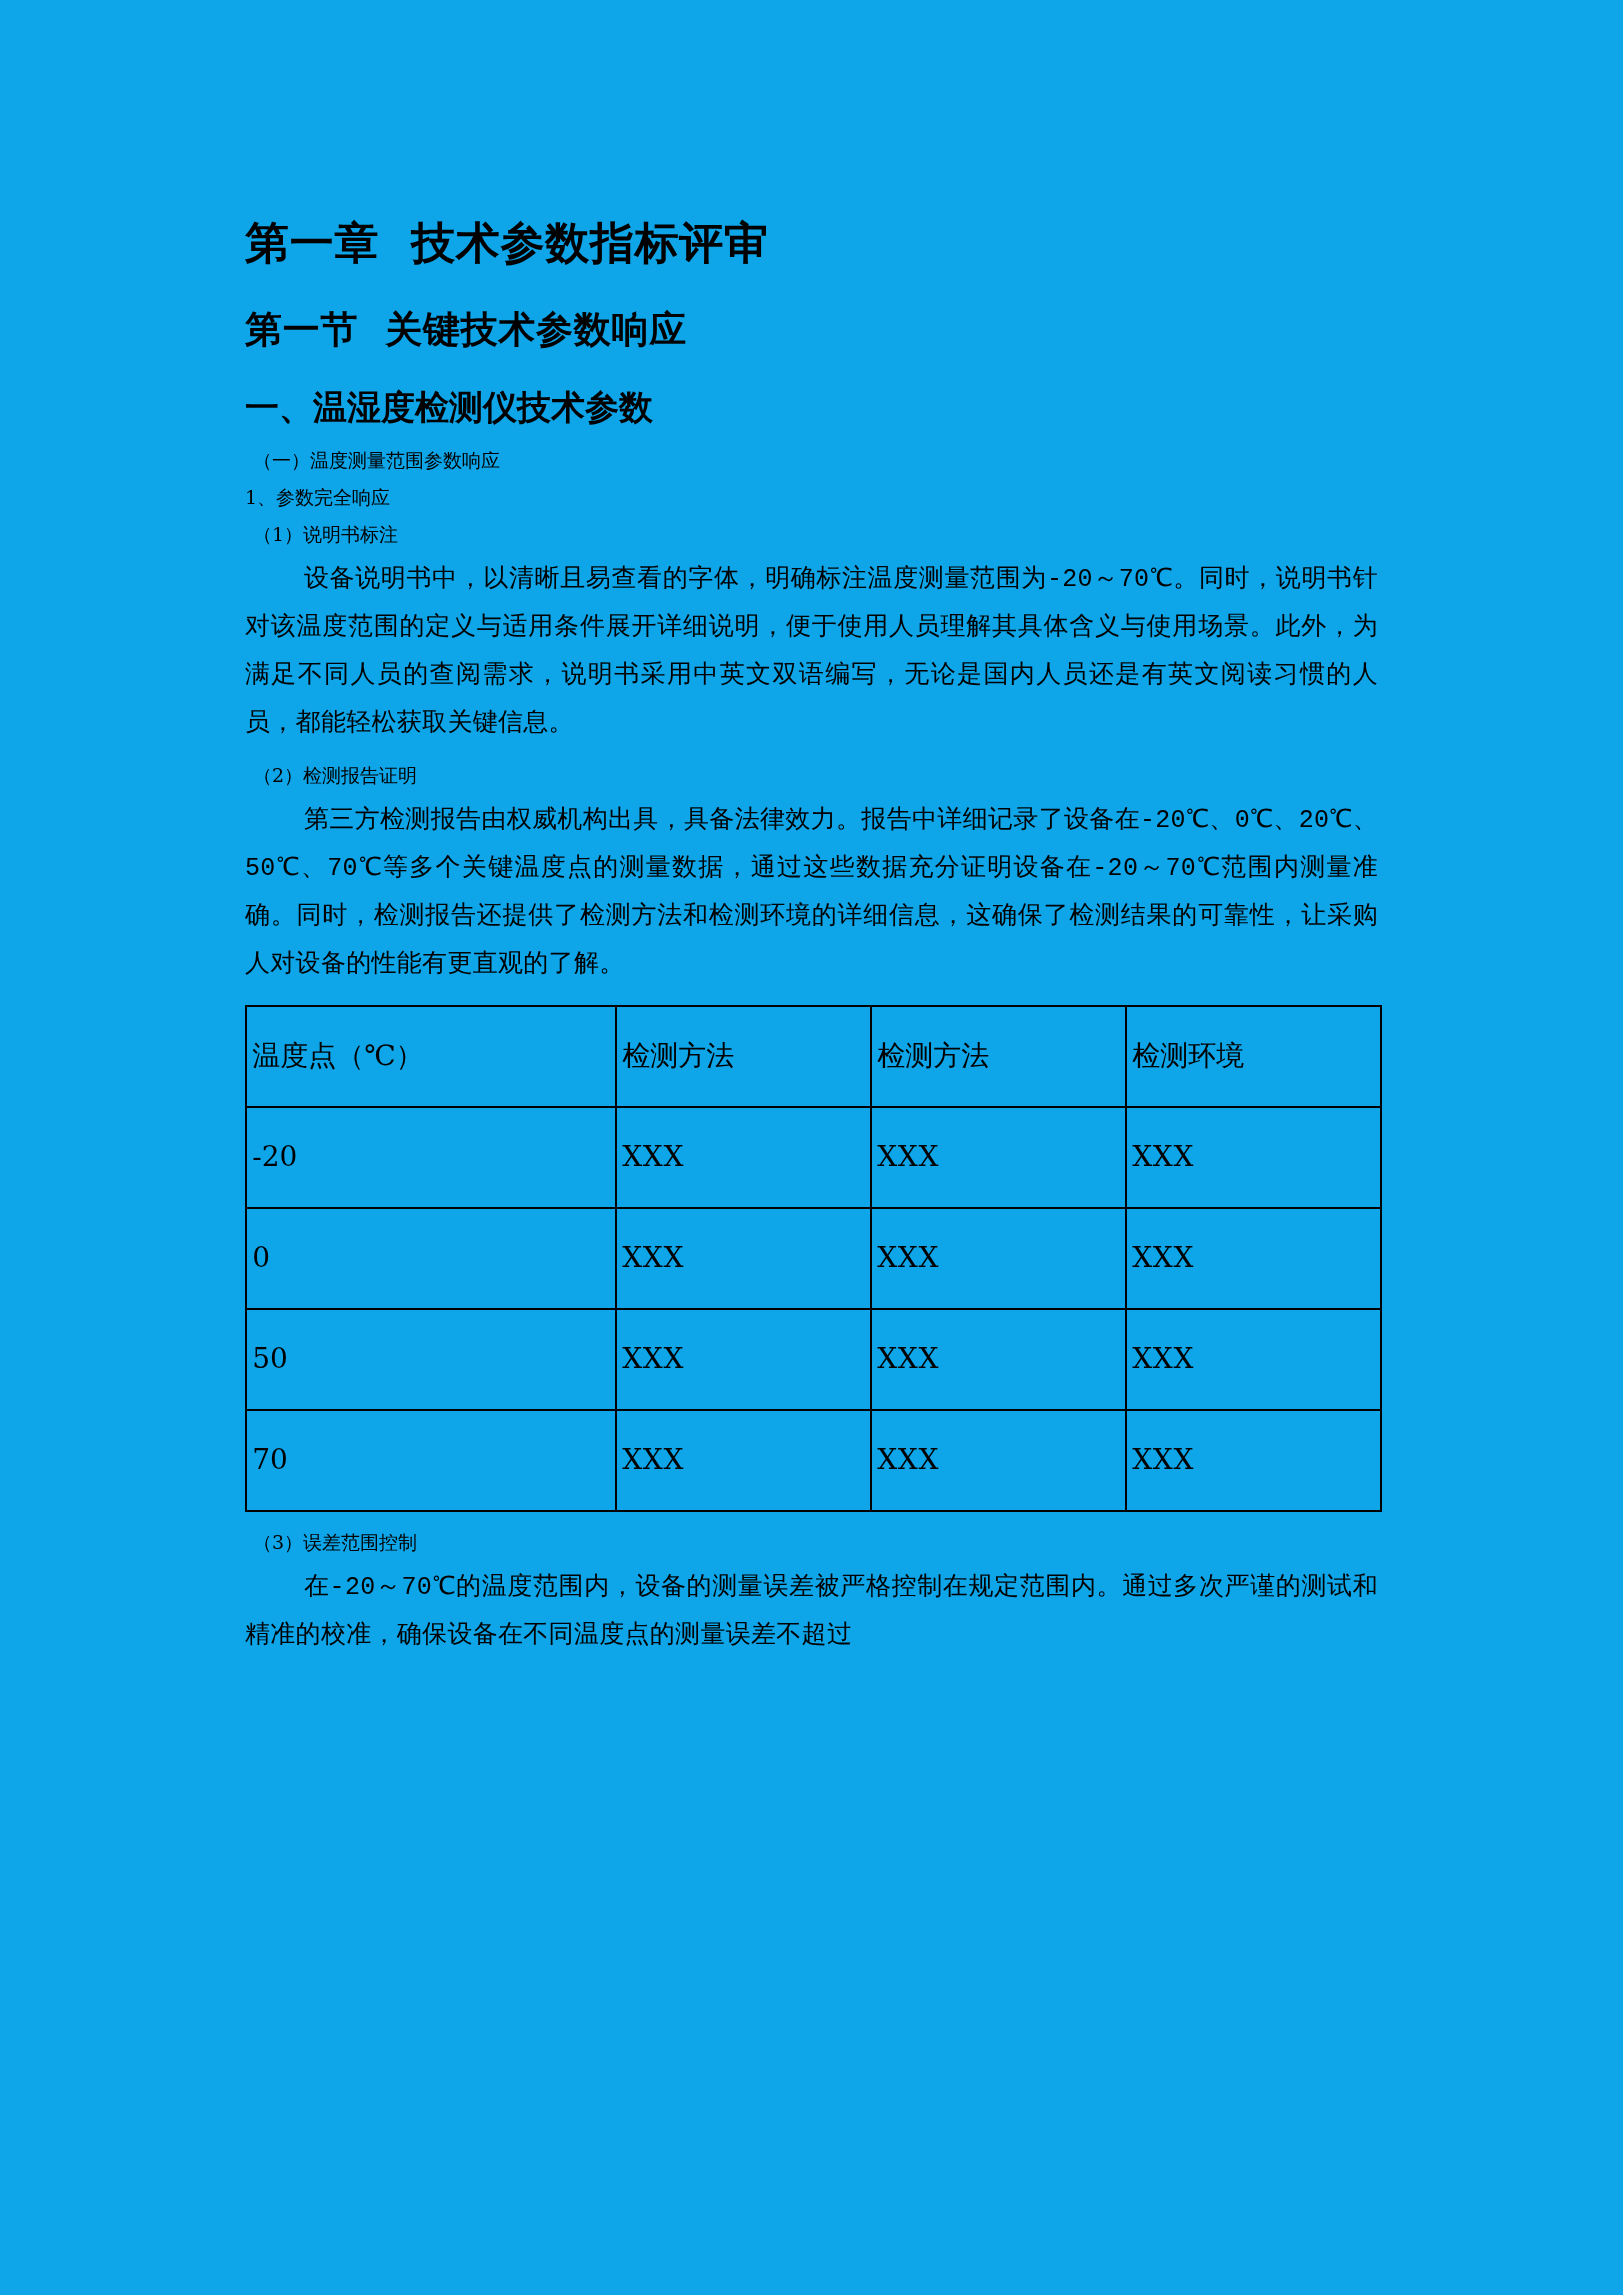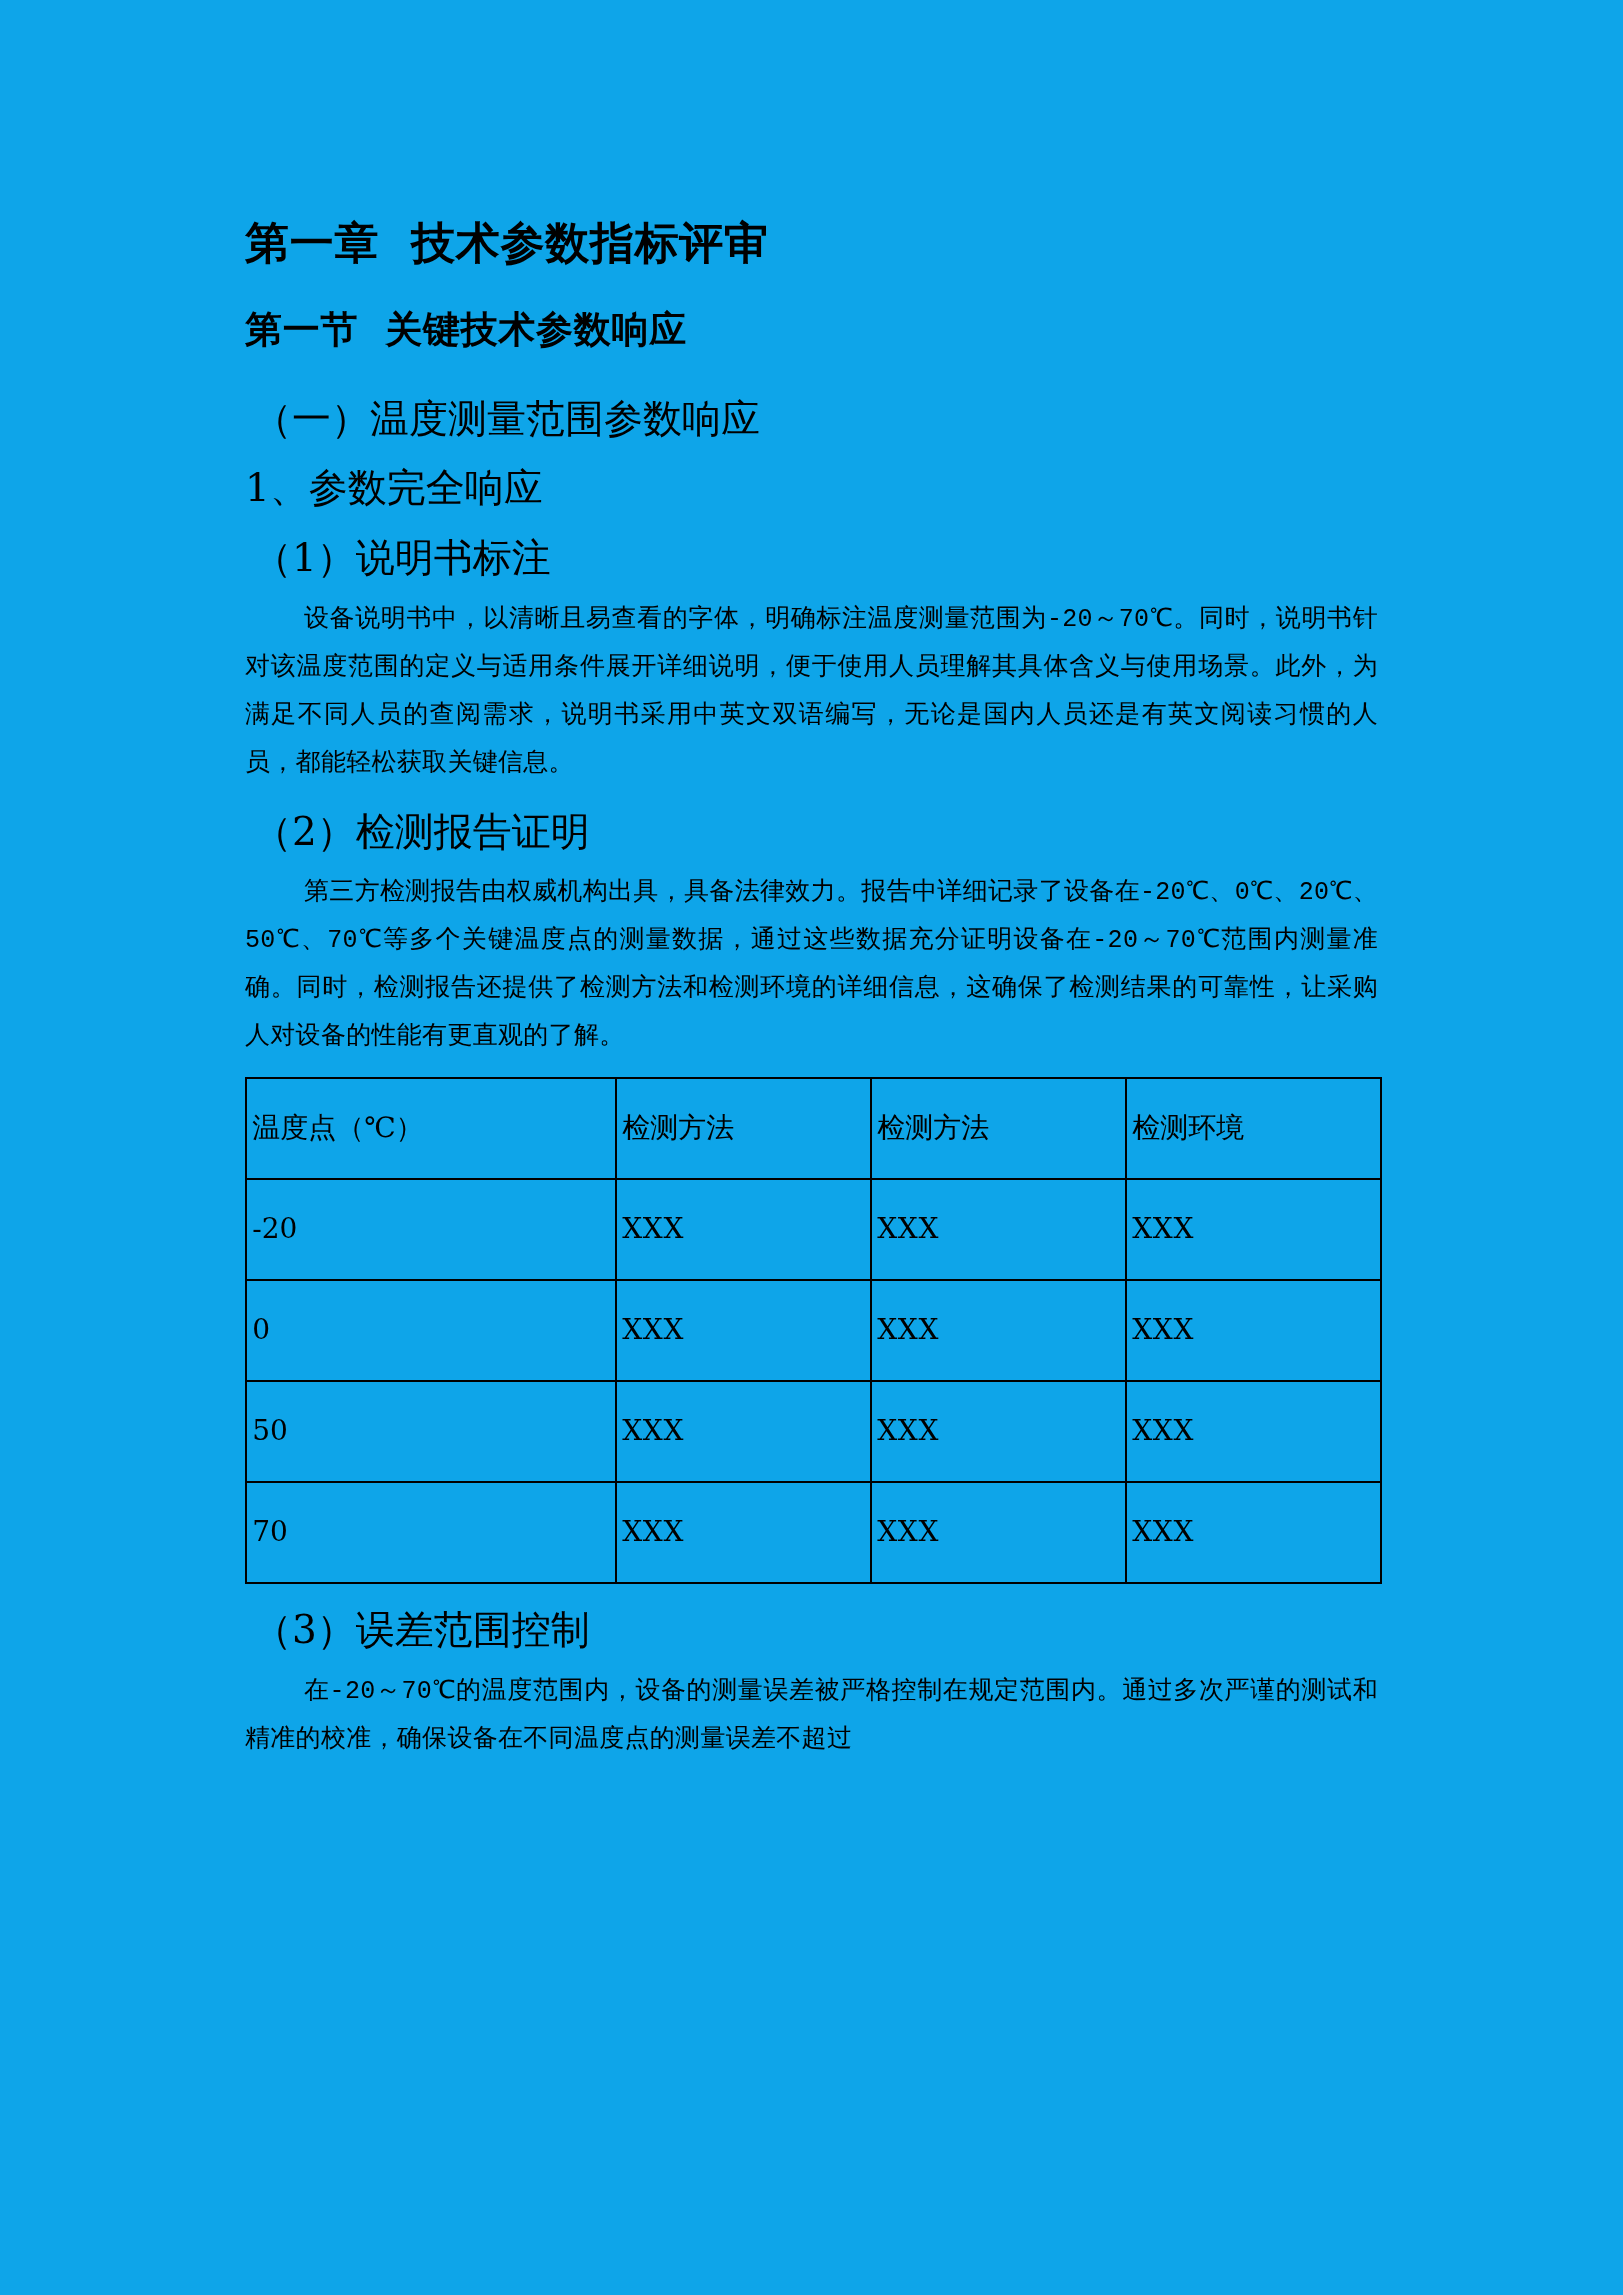--- a/index.html
+++ b/index.html
@@ -44,21 +44,21 @@
     font-size: 34px;
     font-weight: bold;
     line-height: 1.2;
     letter-spacing: 0px;
     margin: 0 0 17px 0;
     white-space: pre;
   }
 
   
   .line-item {
-    font-size: 39px;
+    font-size: 19px;
     line-height: 1.62;
     margin: 0 0 6.5px 0;
     white-space: pre;
   }
 
   .line-item.indent-1 {
     text-indent: 7.9px;
   }
 
   
@@ -106,20 +106,21 @@
 </style>
 </head>
 <body>
 
 <div class="page">
 
   <h1 class="h-chapter">第一章  技术参数指标评审</h1>
 
   <h2 class="h-section">第一节  关键技术参数响应</h2>
 
+  <h3 class="h-sub">一、温湿度检测仪技术参数</h3>
 
   <p class="line-item indent-1">（一）温度测量范围参数响应</p>
 
   <p class="line-item">1、参数完全响应</p>
 
   <p class="line-item indent-1">（1）说明书标注</p>
 
   <p class="body-para">设备说明书中，以清晰且易查看的字体，明确标注温度测量范围为-20～70℃。同时，说明书针对该温度范围的定义与适用条件展开详细说明，便于使用人员理解其具体含义与使用场景。此外，为满足不同人员的查阅需求，说明书采用中英文双语编写，无论是国内人员还是有英文阅读习惯的人员，都能轻松获取关键信息。</p>
 
   <p class="line-item indent-1">（2）检测报告证明</p>

